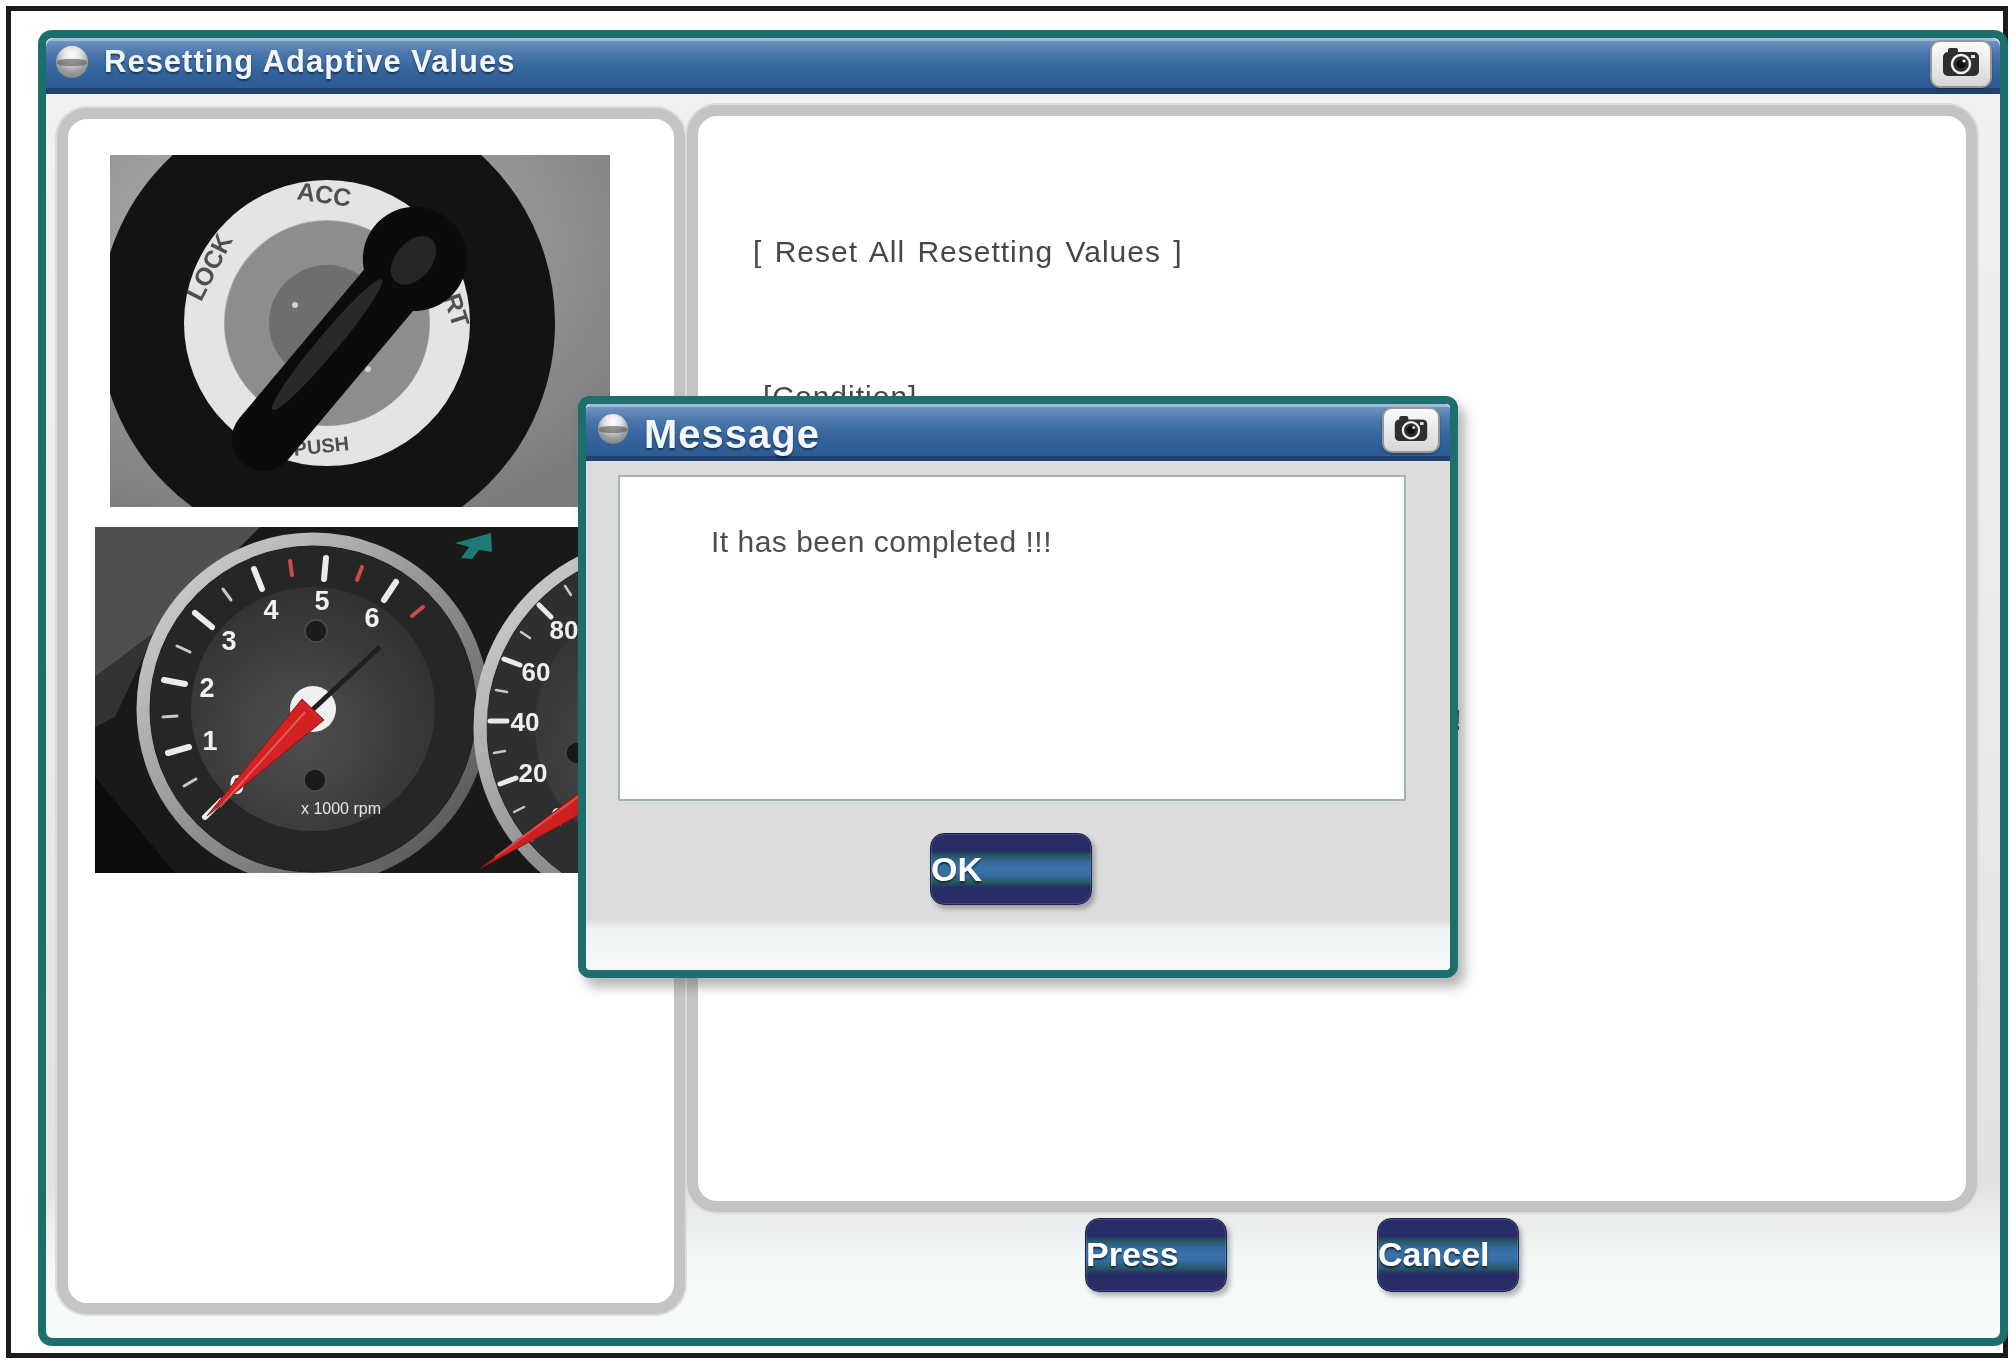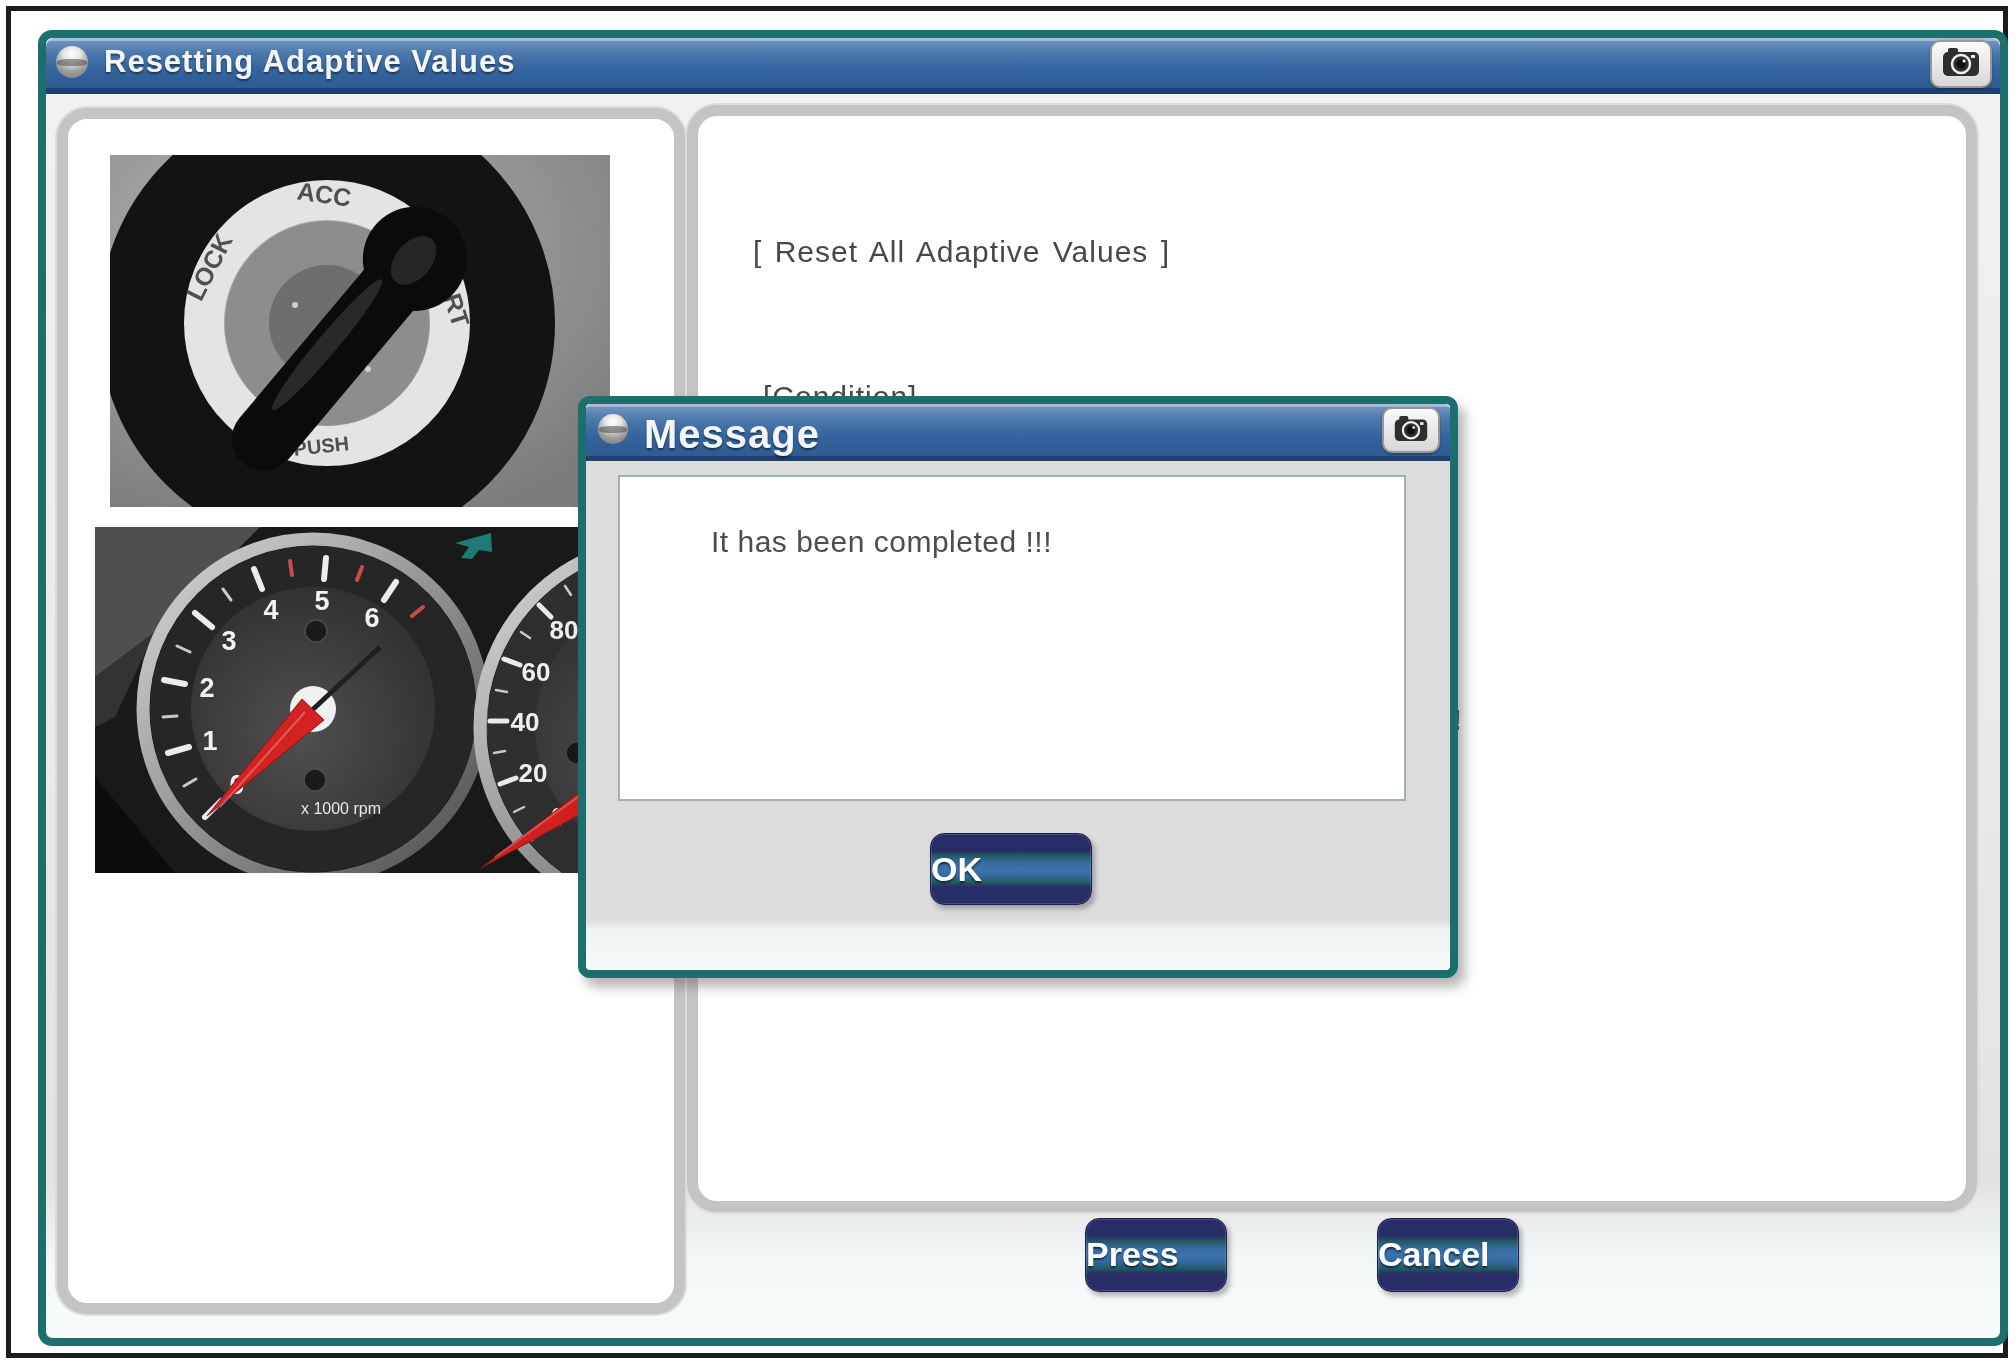--- a/index.html
+++ b/index.html
@@ -214,21 +214,21 @@
         <circle cx="482" cy="226" r="11" fill="#181818" stroke="#444444" stroke-width="1.5"></circle>
         <polygon points="386,341 554,212 580,236" fill="#cf1f1f" stroke="#8c1414" stroke-width="1"></polygon>
         <line x1="400" y1="330" x2="545" y2="225" stroke="#f08080" stroke-width="2" opacity="0.5"></line>
       </g>
       <path d="M396,6 L360,16 L374,20 L366,31 L377,32 L384,23 L397,25 Z" fill="#1e7b74"></path>
     </svg>
   </div>
 
   <div class="panel" style="left:641px;top:67px;width:1268px;height:1085px;"></div>
 
-  <div class="body-text" style="left:707px;top:197px;">[ Reset All Adaptive Values ]</div>
+  <div class="body-text" style="left:707px;top:197px;">[ Reset All Resetting Values ]</div>
   <div class="body-text" style="left:717px;top:342px;">[Condition]</div>
   <div class="frag" style="left:1406px;top:665px;">!</div>
 
   <div class="cmd-btn" style="left:1039px;top:1180px;width:140px;height:72px;">Press</div>
   <div class="cmd-btn" style="left:1331px;top:1180px;width:140px;height:72px;">Cancel</div>
 
   <div class="dlg">
    <div class="dlg-inner">
     <div class="dlg-titlebar">
       <div class="hl" style="position:absolute;left:0;right:0;top:0;height:3px;background:rgba(255,255,255,.35);"></div>

